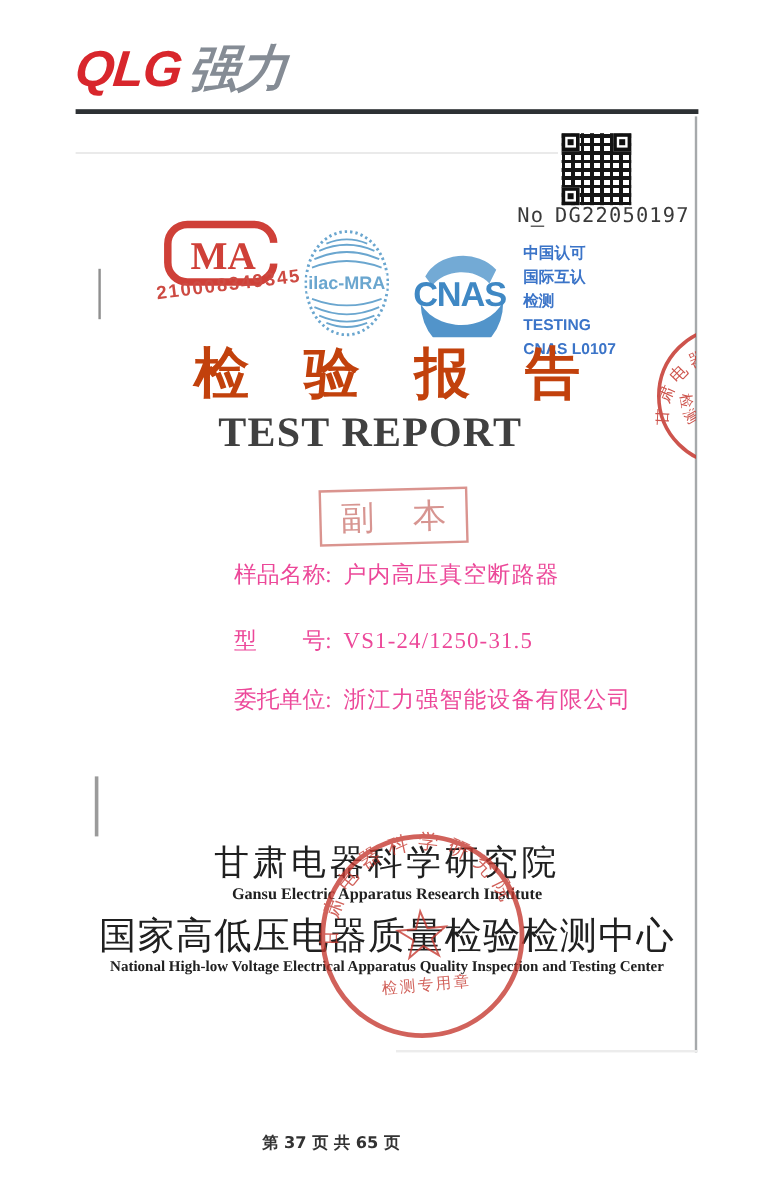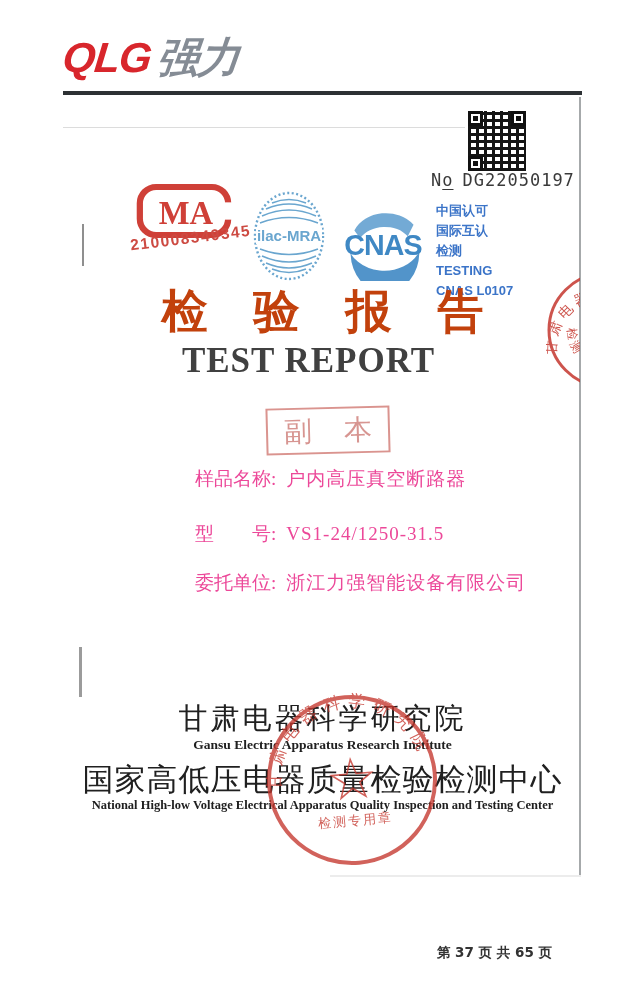--- a/index.html
+++ b/index.html
@@ -61,21 +61,21 @@
   .inst { position:absolute; left:63px; width:519px; text-align:center; color:#202020; }
   .inst-cn1 { top:699px; font-size:29px; letter-spacing:3px; }
   .inst-en1 { top:737px; font-size:13.5px; font-weight:bold; }
   .inst-cn2 { top:759px; font-size:31px; letter-spacing:1px; }
   .inst-en2 { top:798px; font-size:12.5px; font-weight:bold; }
   
   .seal-svg { position:absolute; left:264px; top:692px; opacity:0.78; }
   .partial-seal { position:absolute; left:546px; top:266px; width:34px; height:128px;
     overflow:hidden; opacity:0.85; }
   
-  .footer { position:absolute; left:0; top:944px; width:552px; text-align:right;
+  .footer { position:absolute; left:0; top:944px; width:552px; text-align:center;
     font-size:13.5px; font-weight:600; color:#333;
     font-family:"DejaVu Sans","Liberation Sans",sans-serif; }
 </style>
 </head>
 <body>
 
 <div class="page">
 
   <div class="brand">
     <span class="latin">QLG</span><span class="cn">强力</span>

